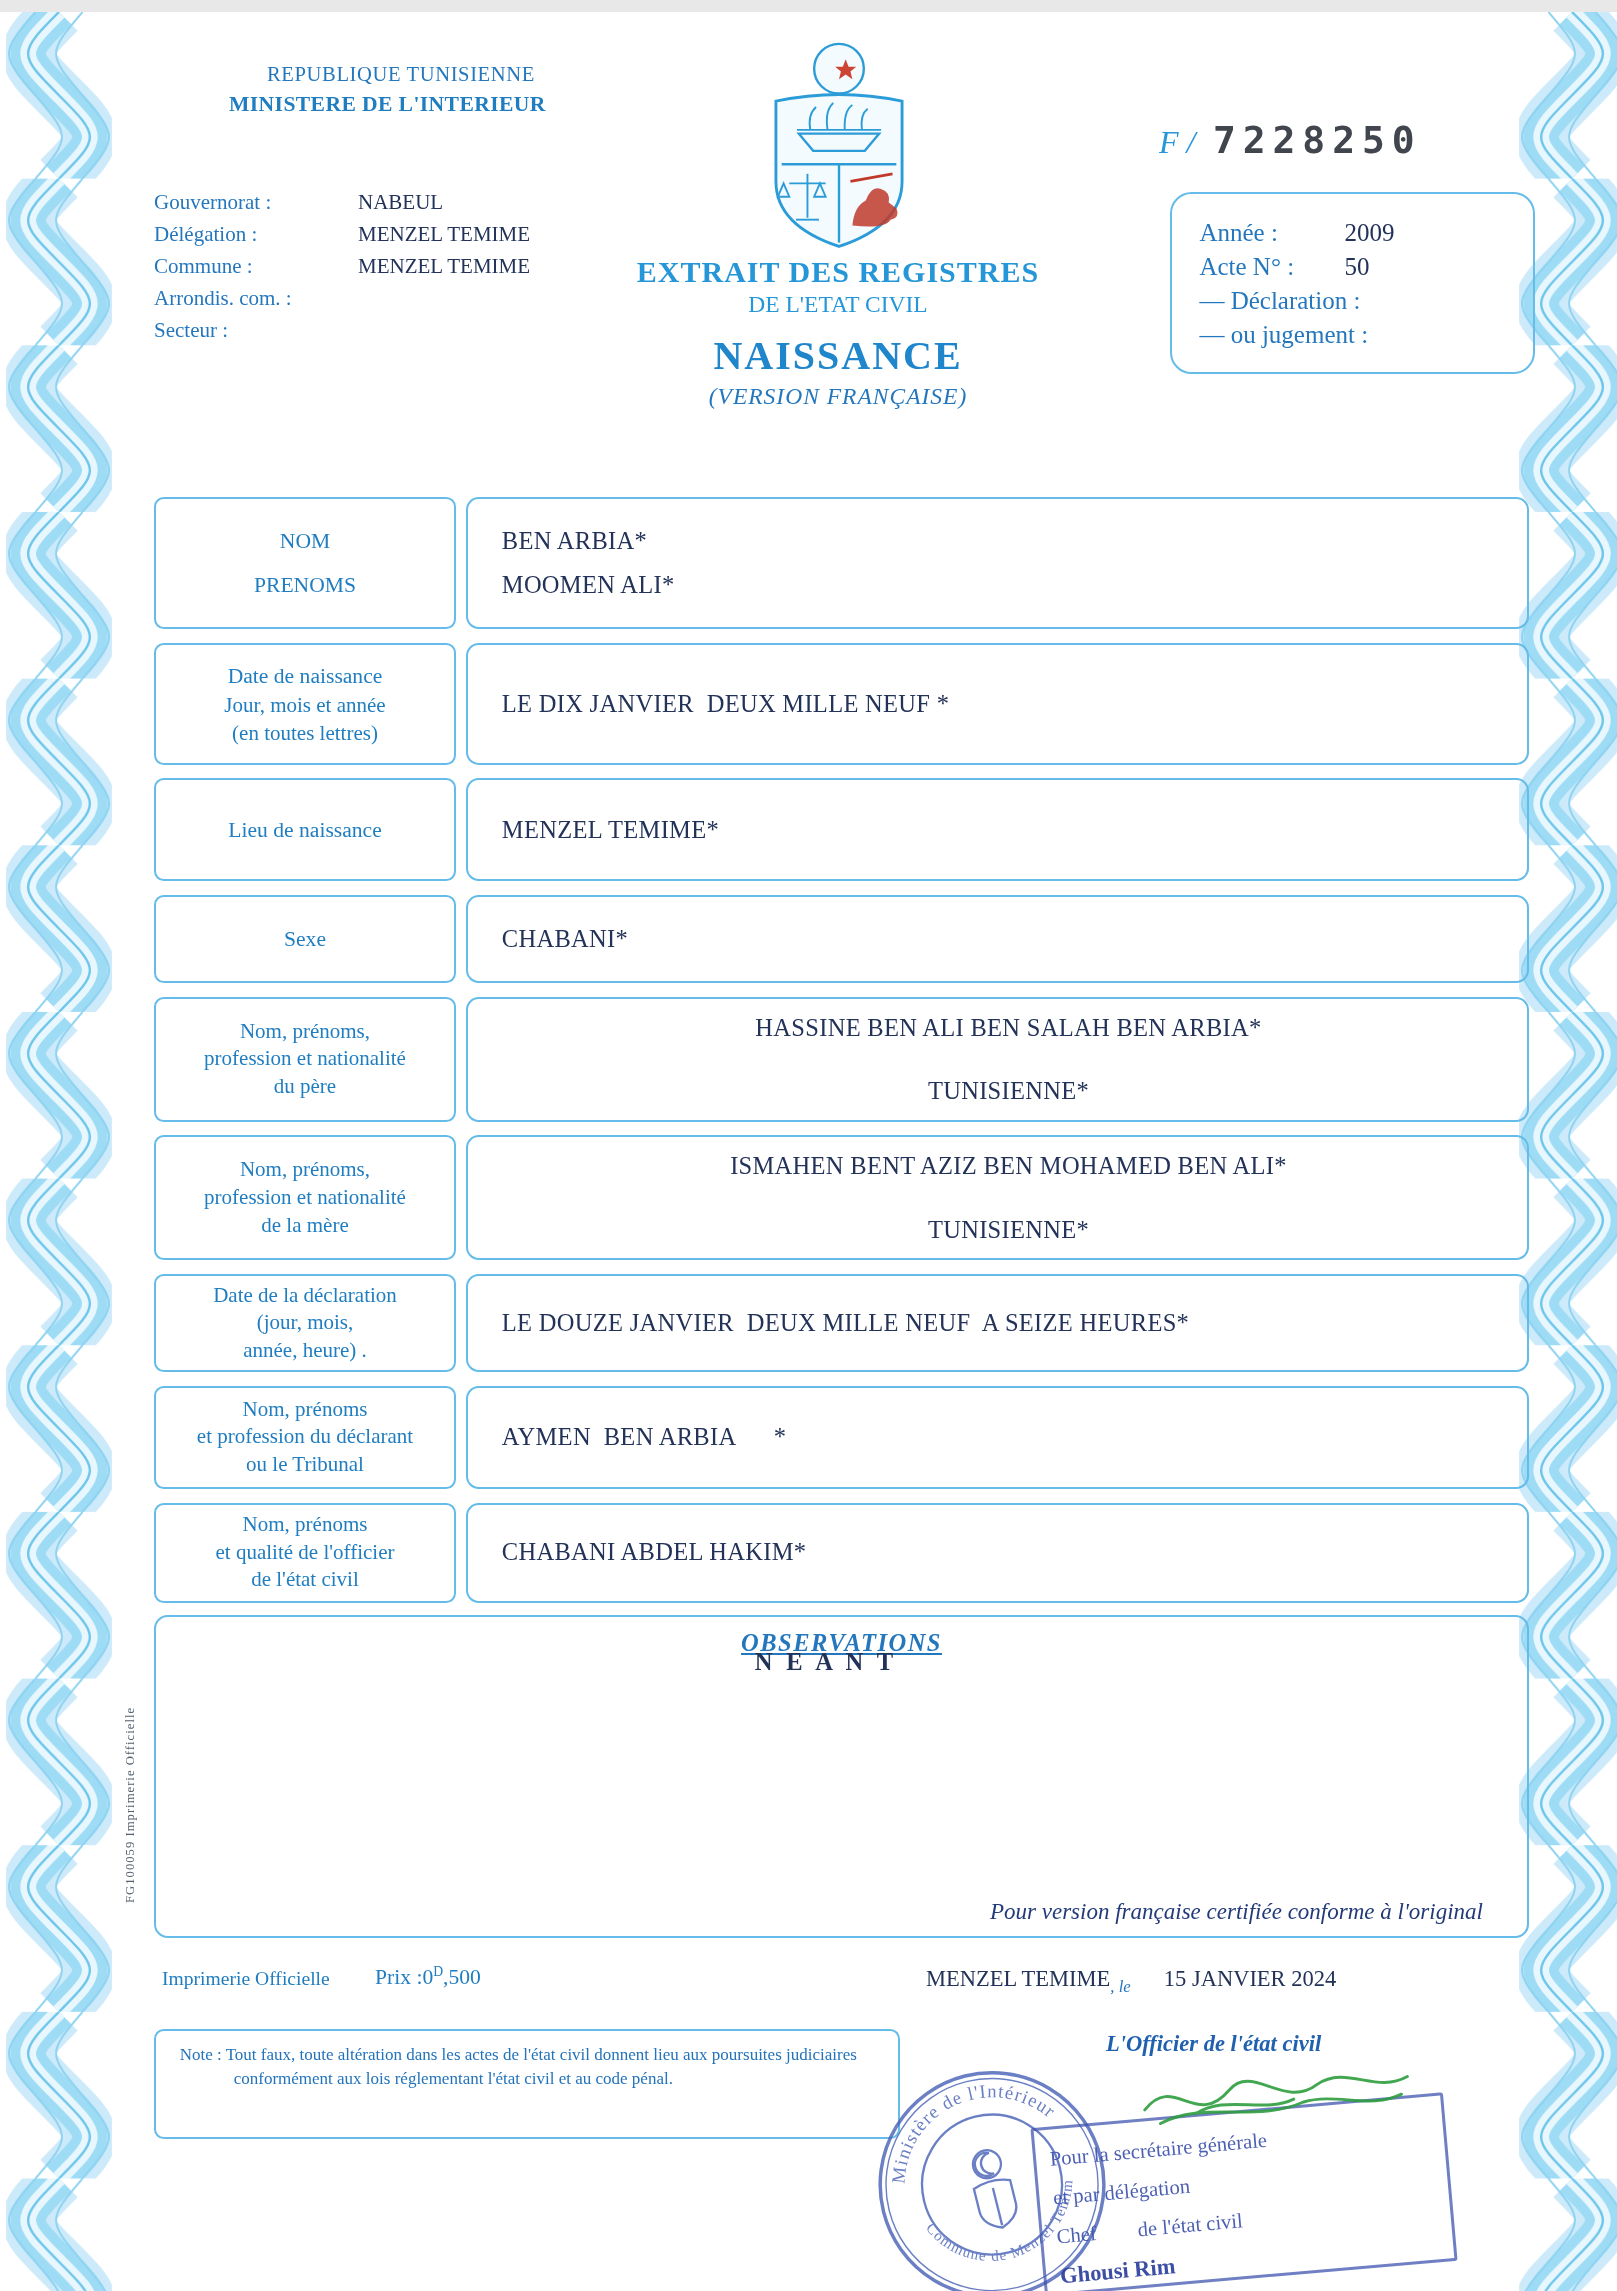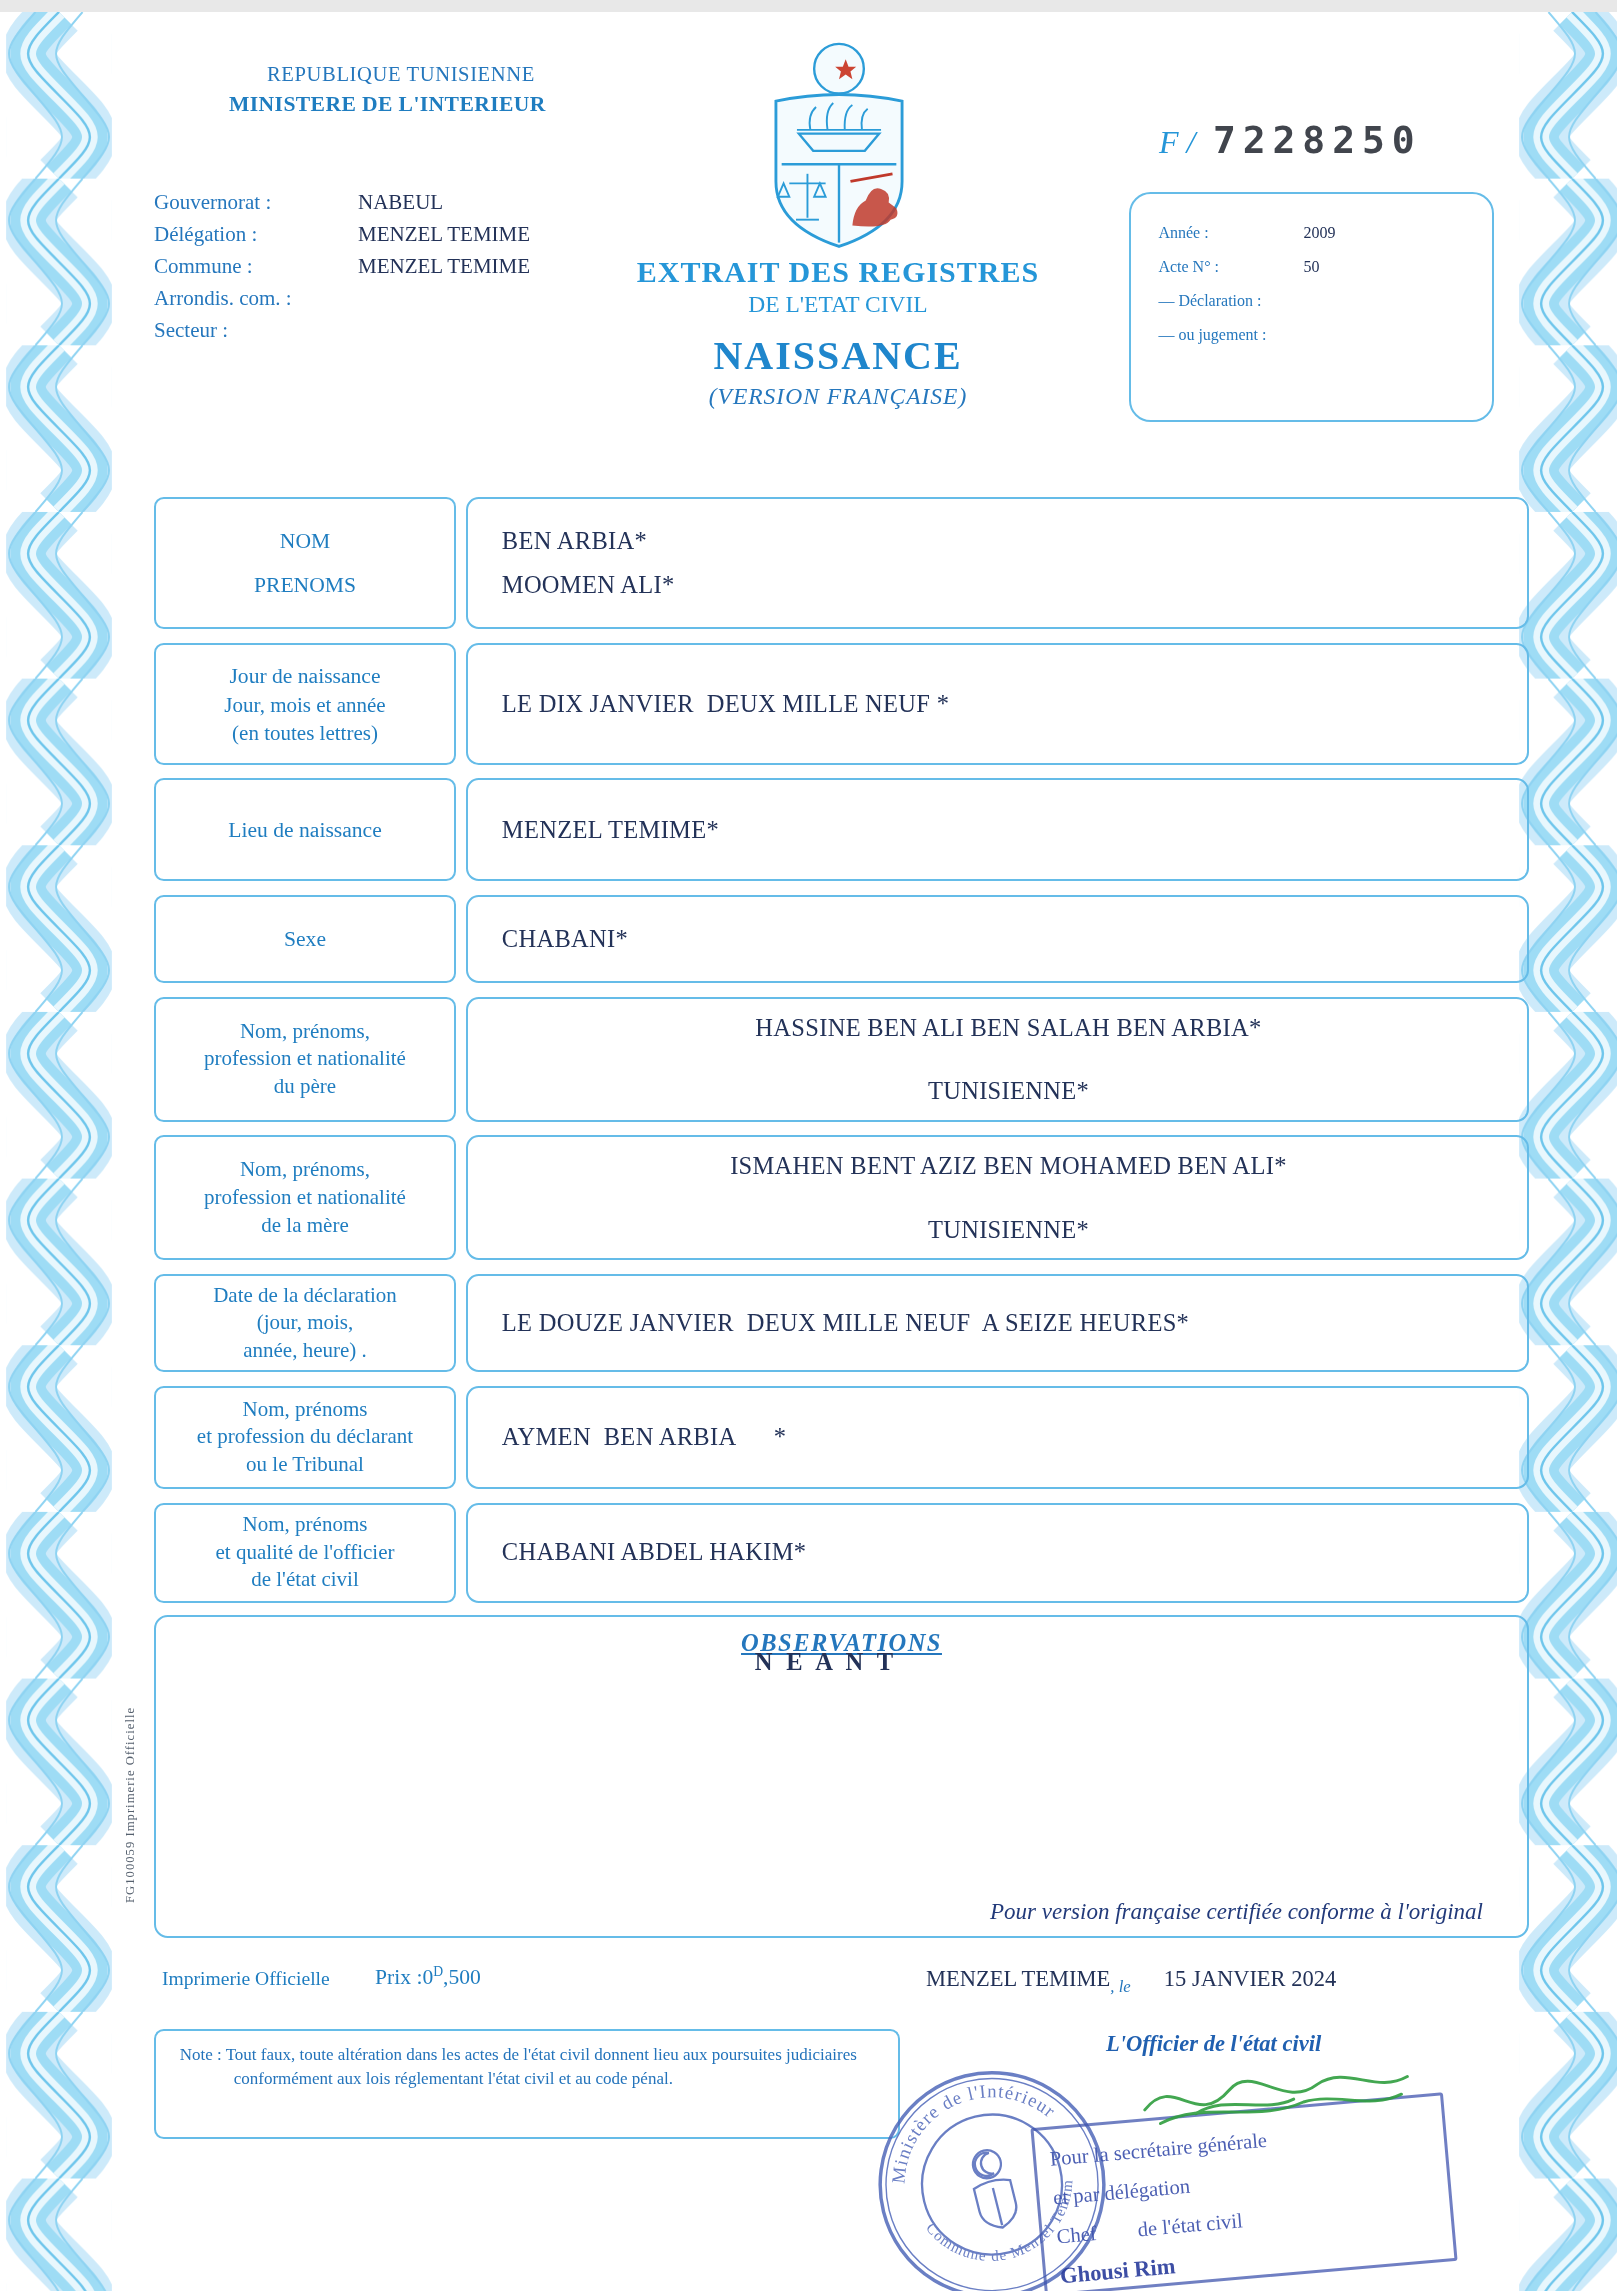--- a/index.html
+++ b/index.html
@@ -22,23 +22,23 @@
   .emblem{position:absolute;left:753px;top:25.5px;}
   .title-block{position:absolute;left:495px;top:243px;width:686px;text-align:center;}
   .t1{font-size:30px;font-weight:bold;color:#2596d8;letter-spacing:1px;}
   .t2{font-size:23.5px;color:#2596d8;margin-top:2px;}
   .t3{font-size:40px;font-weight:bold;color:#1f86cc;letter-spacing:2px;margin-top:13.7px;}
   .t4{font-size:23.5px;font-style:italic;color:#2577bd;margin-top:3.9px;letter-spacing:1px;}
   .serial{position:absolute;left:1159px;top:106px;white-space:nowrap;}
   .serial-f{font-size:32px;color:#2596d8;font-style:italic;margin-right:17.6px;}
   .serial-num{font-family:"DejaVu Sans Mono", monospace;font-weight:bold;font-size:38px;color:#41454d;letter-spacing:6.9px;}
   .acte-box{
-    position:absolute;left:1129px;top:180px;width:365px;height:230px;box-sizing:border-box;
+    position:absolute;left:1170px;top:180px;width:365px;height:182px;box-sizing:border-box;
     border:2.9px solid #65bce8;border-radius:21.6px;padding:21.6px 0 0 27.4px;
-    font-size:16px;line-height:34px;color:#2577bd;
+    font-size:25px;line-height:34px;color:#2577bd;
   }
   .acte-line .a-label2{display:inline-block;min-width:145px;color:#2577bd;}
   .acte-val{color:#233258;}
   .acte-dash{color:#2577bd;}
   
   .rows{position:absolute;left:154px;top:485px;width:1375px;display:flex;flex-direction:column;gap:13.7px;}
   .row{display:flex;gap:9.8px;}
   .row:nth-child(1){height:132px}.row:nth-child(2){height:122px}.row:nth-child(3){height:103px}
   .row:nth-child(4){height:88px}.row:nth-child(5){height:125px}.row:nth-child(6){height:125px}
   .row:nth-child(7){height:98px}.row:nth-child(8){height:103px}.row:nth-child(9){height:100px}
@@ -189,21 +189,21 @@
       <div class="label-box">
         <div class="label-strong">NOM
 PRENOMS</div>
         <div class="label-sub"></div>
       </div>
       <div class="value-box">BEN ARBIA*
 MOOMEN ALI*</div>
     </div>
     <div class="row">
       <div class="label-box">
-        <div class="label-strong">Jour de naissance</div>
+        <div class="label-strong">Date de naissance</div>
         <div class="label-sub">Jour, mois et année
 (en toutes lettres)</div>
       </div>
       <div class="value-box">LE DIX JANVIER  DEUX MILLE NEUF *</div>
     </div>
     <div class="row">
       <div class="label-box">
         <div class="label-strong">Lieu de naissance</div>
         <div class="label-sub"></div>
       </div>

